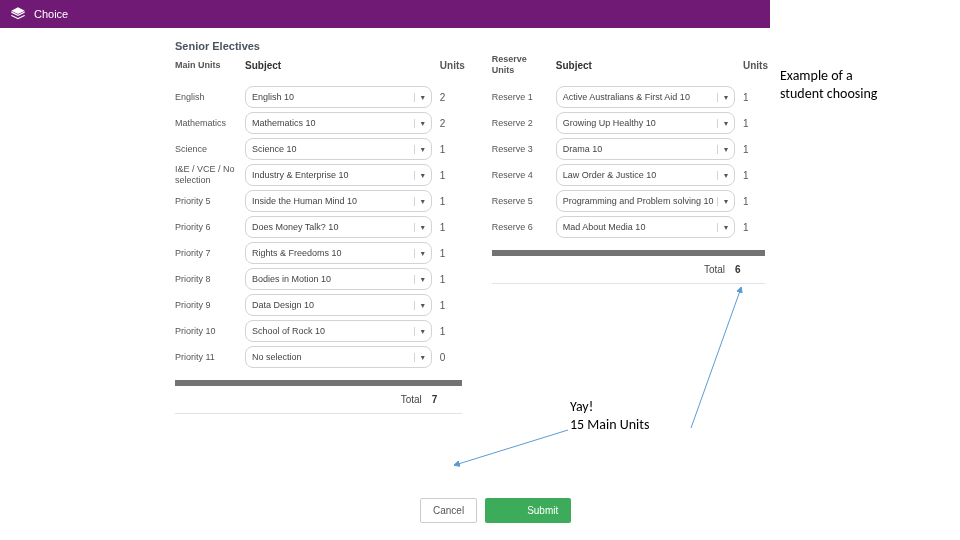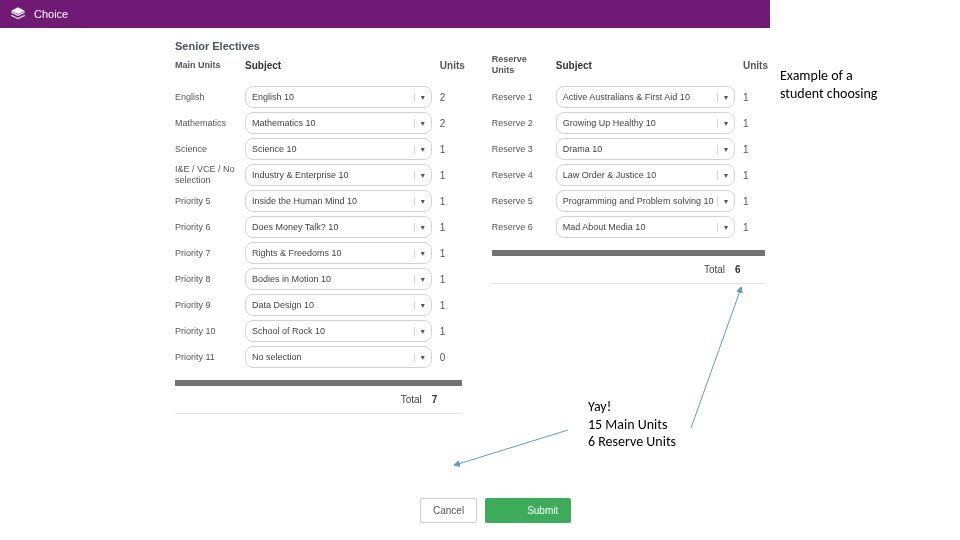--- a/index.html
+++ b/index.html
@@ -102,21 +102,21 @@
     top: 35px;
     width: 150px;
     font-family: Calibri, Arial, sans-serif;
     font-size: 14px;
     line-height: 1.25;
     color: #000;
     margin-top: 32px;
   }
   .annot2 {
     position: absolute;
-    left: 588px;
+    left: 570px;
     top: 398px;
     width: 160px;
     font-family: Calibri, Arial, sans-serif;
     font-size: 14px;
     line-height: 1.25;
     color: #000;
   }
   .arrow {
     position: absolute;
     stroke: #5b9bd5;
@@ -345,21 +345,20 @@
 </div>
 
 <div class="annot1">
   <div>Example of a</div>
   <div>student choosing</div>
 </div>
 
 <div class="annot2">
   <div>Yay!</div>
   <div>15 Main Units</div>
-  <div>6 Reserve Units</div>
 </div>
 
 <svg class="arrow" style="left:450px;top:425px" width="125" height="50">
   <defs>
       <marker id="ah1" markerWidth="6" markerHeight="6" refX="5" refY="3" orient="auto">
         <path d="M0,0 L6,3 L0,6 Z"></path>
       </marker>
     </defs>
   <line x1="118" y1="5" x2="5" y2="40" marker-end="url(#ah1)"></line>
 </svg>

